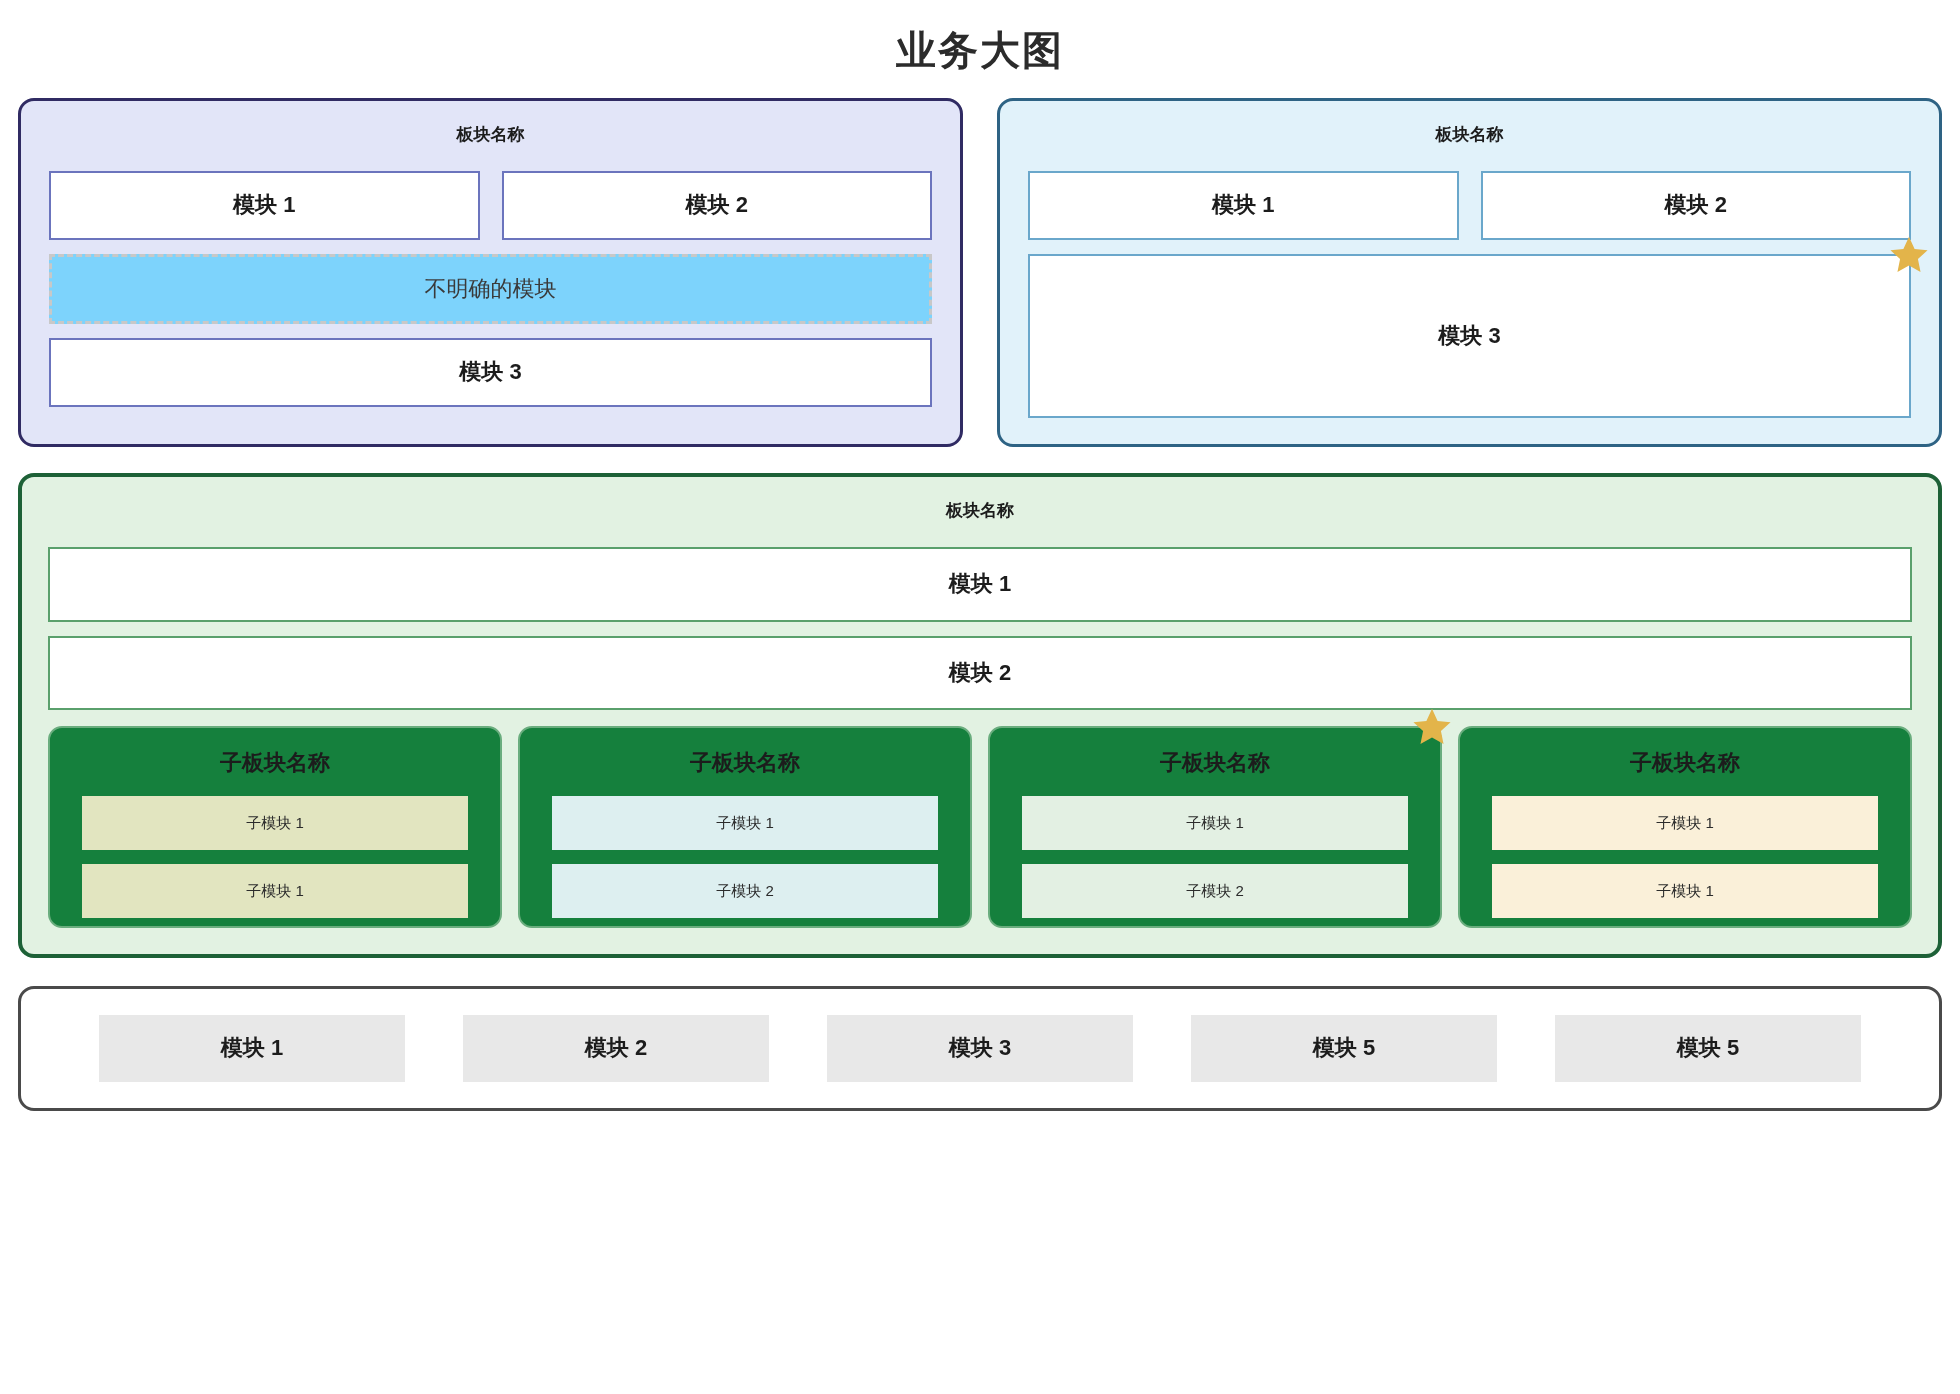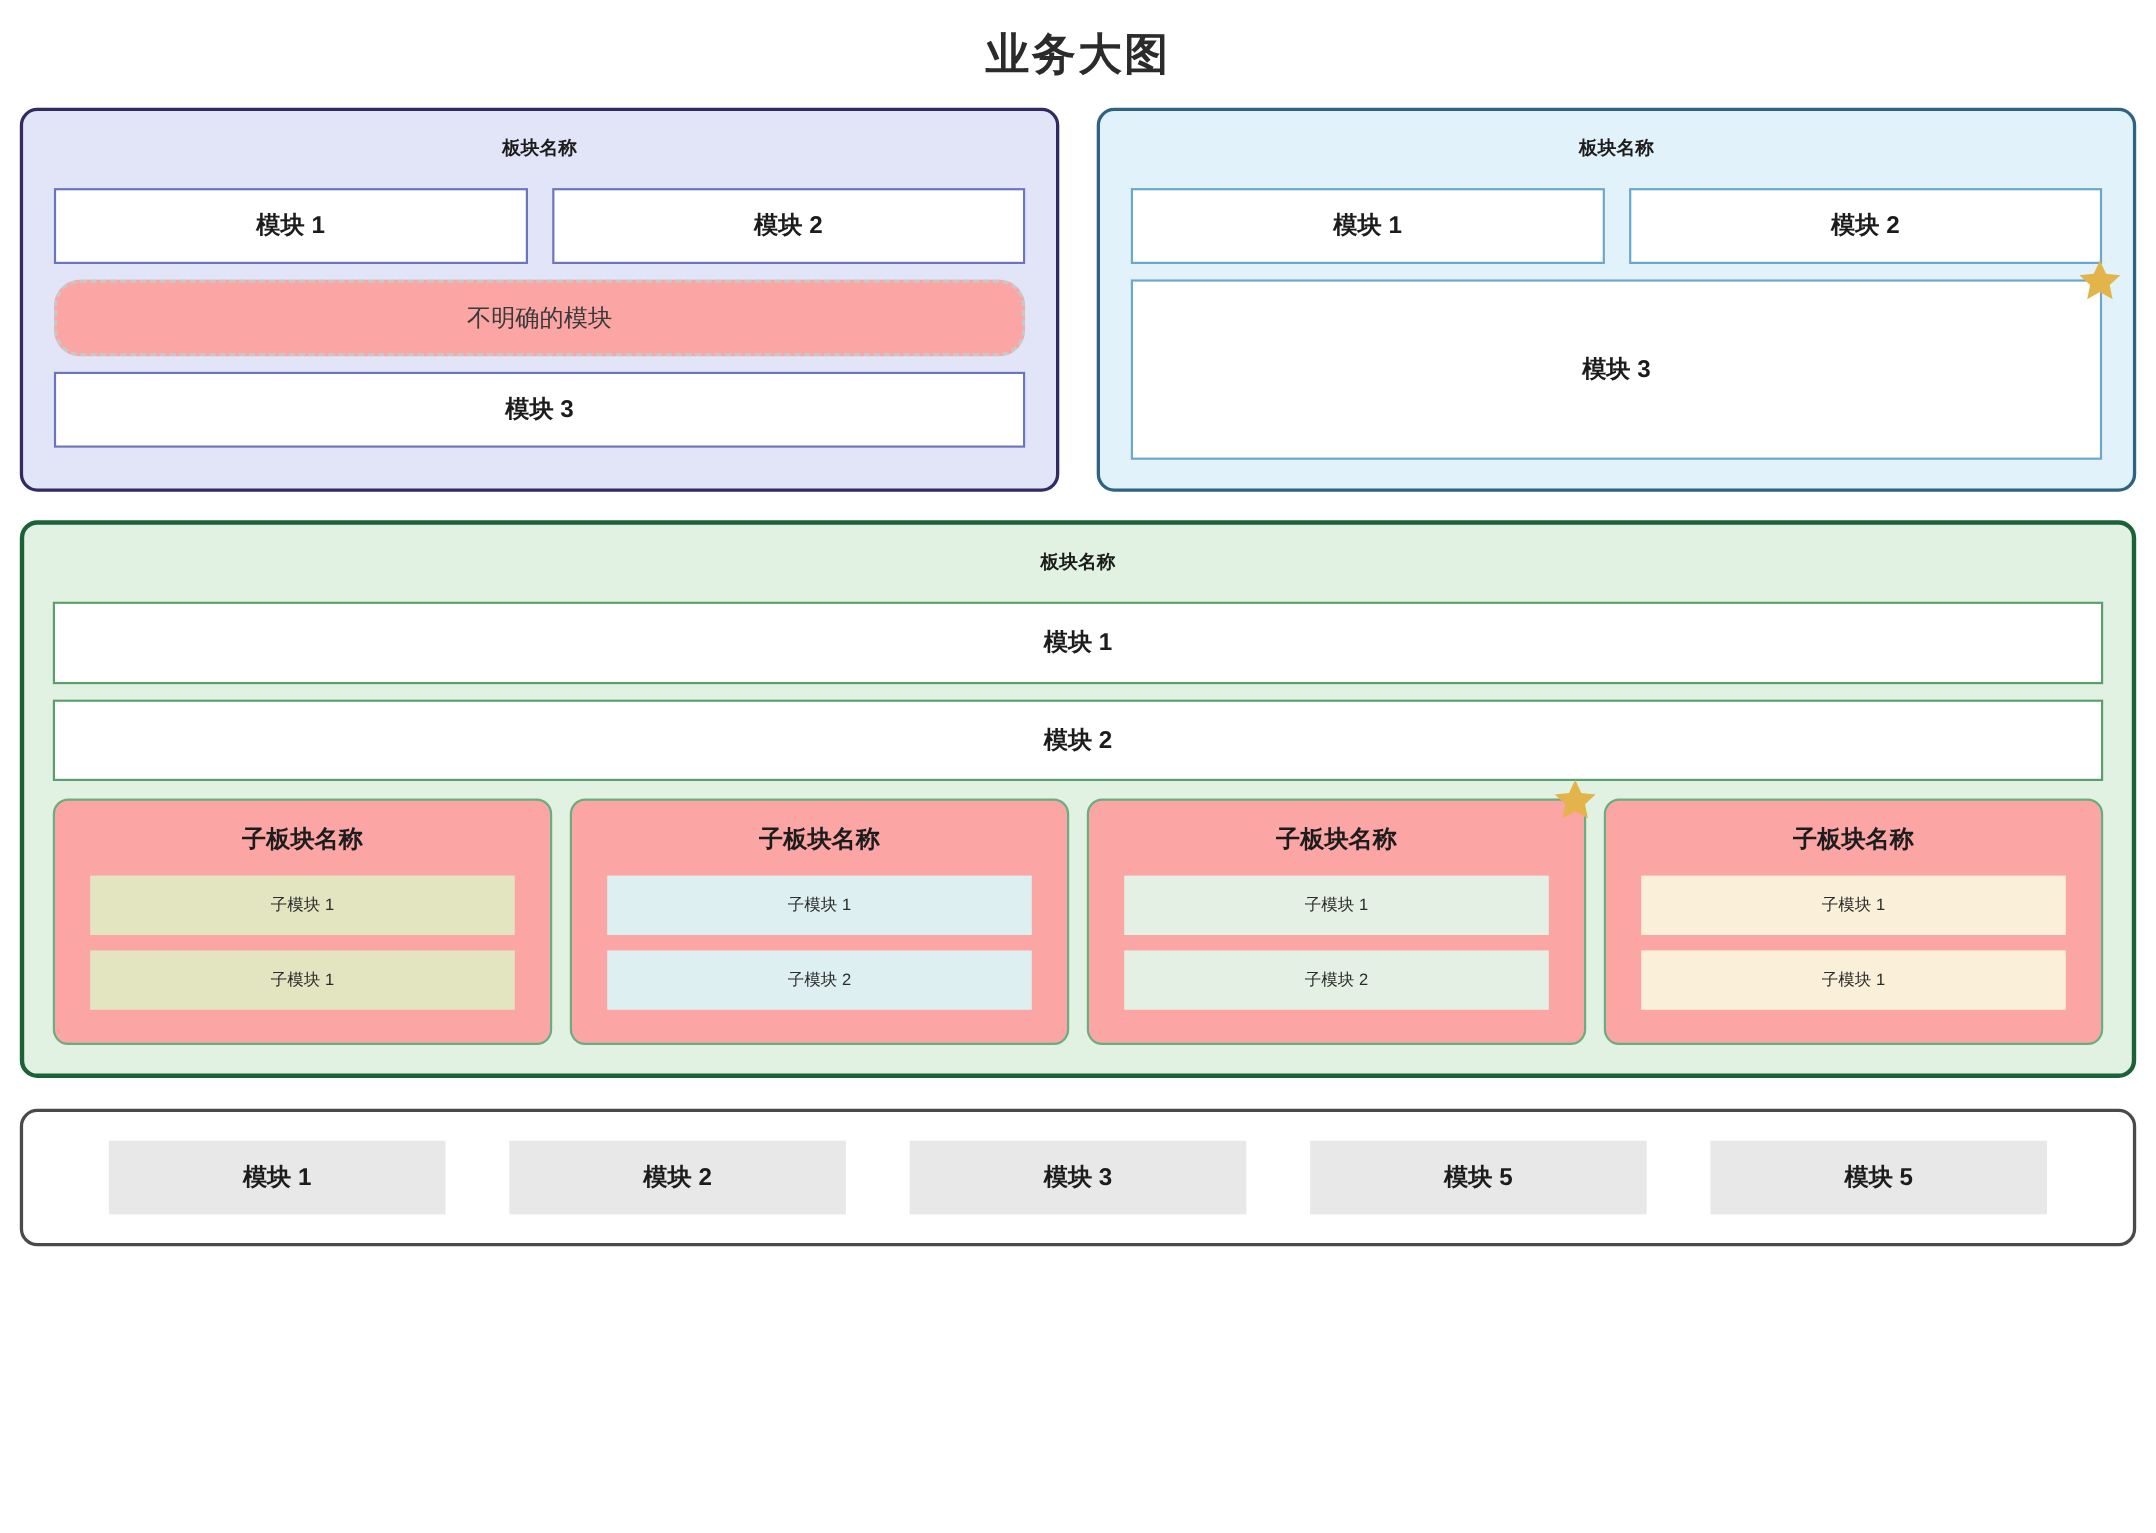--- a/index.html
+++ b/index.html
@@ -75,23 +75,23 @@
     border: 2px solid #6b74bd;
     text-align: center;
     font-size: 22px;
     font-weight: 700;
     color: #1c1c1c;
     padding: 19px 0;
     line-height: 1.2;
     box-sizing: border-box;
   }
   .mod-dashed {
-    background: #fca5a5;
+    background: #7dd3fc;
     border: 3px dashed #c8c8c8;
-    border-radius: 24px;
+    border-radius: 0;
     text-align: center;
     font-size: 22px;
     font-weight: 400;
     color: #3a3a3a;
     padding: 19px 0;
     margin-bottom: 14px;
     line-height: 1.2;
   }
   .mod-a-wide {
     background: #ffffff;
@@ -162,24 +162,24 @@
     line-height: 1.2;
   }
   .sub-row {
     display: flex;
     gap: 16px;
     position: relative;
     margin-top: 16px;
   }
   .subpanel {
     flex: 1 1 0;
-    background: #fca5a5;
+    background: #15803d;
     border: 2px solid #6aad7e;
     border-radius: 14px;
-    padding: 22px 32px 30px 32px;
+    padding: 22px 32px 8px 32px;
     box-sizing: border-box;
     position: relative;
   }
   .subpanel-title {
     text-align: center;
     font-size: 22px;
     font-weight: 700;
     color: #1c1c1c;
     margin-bottom: 20px;
     line-height: 1.2;

